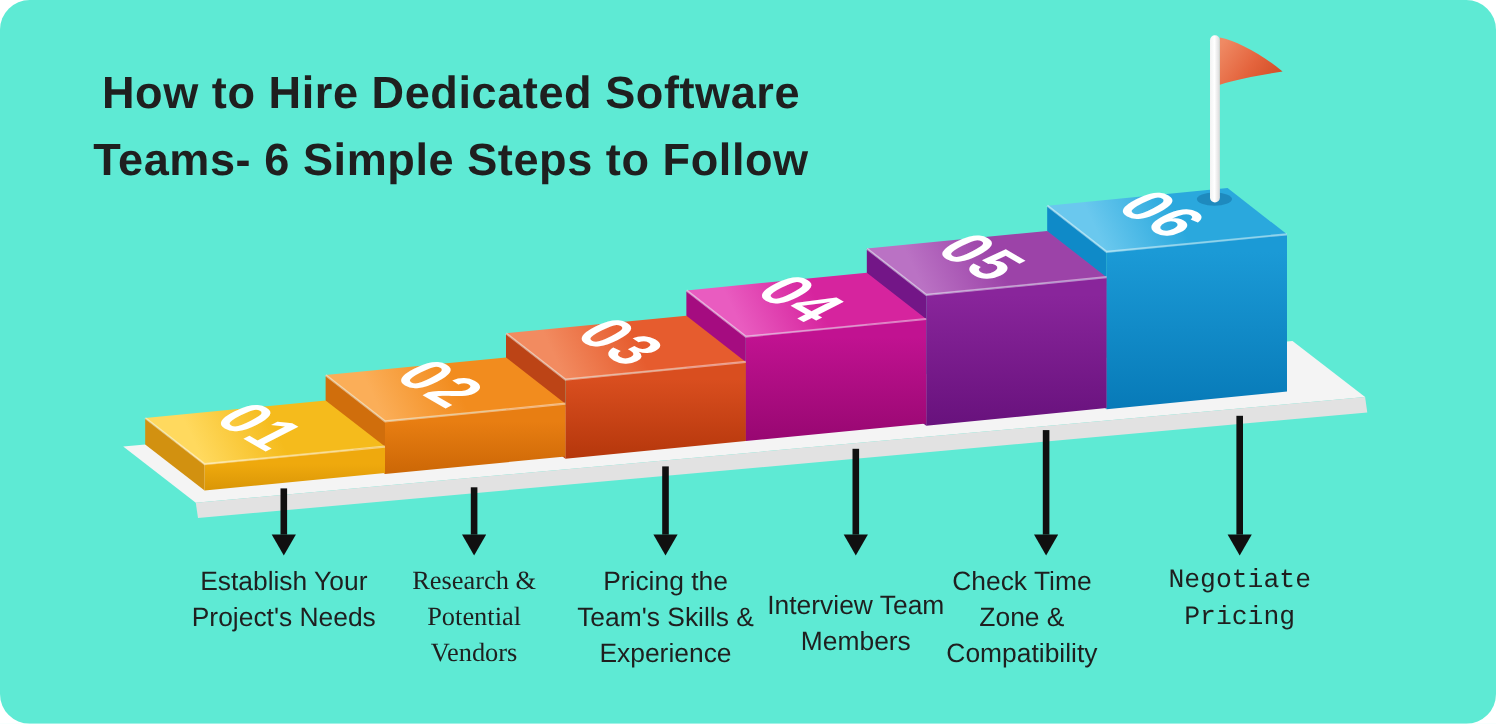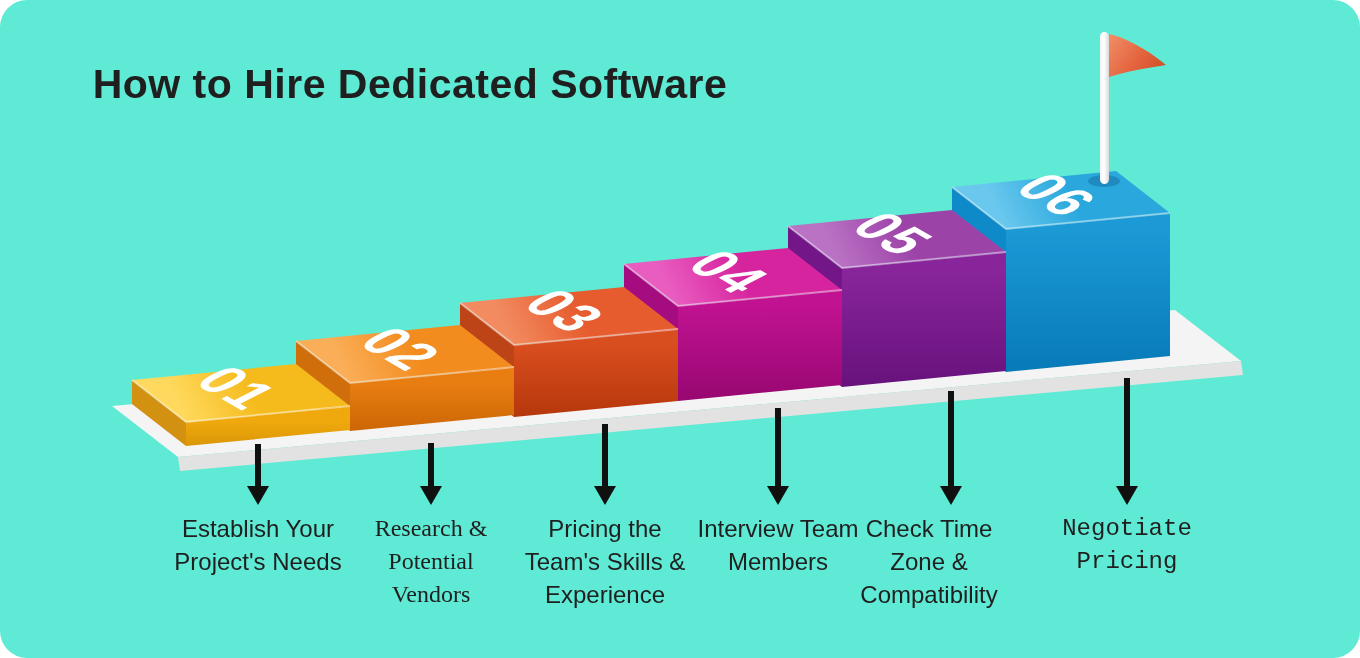--- a/index.html
+++ b/index.html
@@ -18,20 +18,21 @@
   }
   .step-label div{white-space:nowrap;}
 </style>
 </head>
 <body>
 
 <div class="canvas">
 
   <div class="title">
     <div>How to Hire Dedicated Software</div>
+    <div>Teams- 6 Simple Steps to Follow</div>
   </div>
 
   <svg id="scene" width="1360" height="658" viewBox="0 0 1360 658">
       <defs>
         <linearGradient id="gt0" gradientUnits="userSpaceOnUse" x1="186" y1="422" x2="317" y2="360">
           <stop offset="0" stop-color="#FFD95E"></stop>
           <stop offset="0.5" stop-color="#F5BB1C"></stop>
           <stop offset="1" stop-color="#F5BB1C"></stop>
         </linearGradient>
         <linearGradient id="gf0" gradientUnits="userSpaceOnUse" x1="132" y1="422" x2="132" y2="456">
@@ -177,21 +178,21 @@
     <div class="step-label" style="left: 306px; font-family: Liberation Serif, serif;">
         <div>Research &amp;</div>
         <div>Potential</div>
         <div>Vendors</div>
       </div>
     <div class="step-label" style="left: 480px;">
         <div>Pricing the</div>
         <div>Team's Skills &amp;</div>
         <div>Experience</div>
       </div>
-    <div class="step-label" style="left: 653px;">
+    <div class="step-label" style="left: 653px; margin-top: 22px;">
         <div>Interview Team</div>
         <div>Members</div>
       </div>
     <div class="step-label" style="left: 804px;">
         <div>Check Time</div>
         <div>Zone &amp;</div>
         <div>Compatibility</div>
       </div>
     <div class="step-label" style="left: 1002px; font-family: Liberation Mono, monospace;">
         <div>Negotiate</div>

